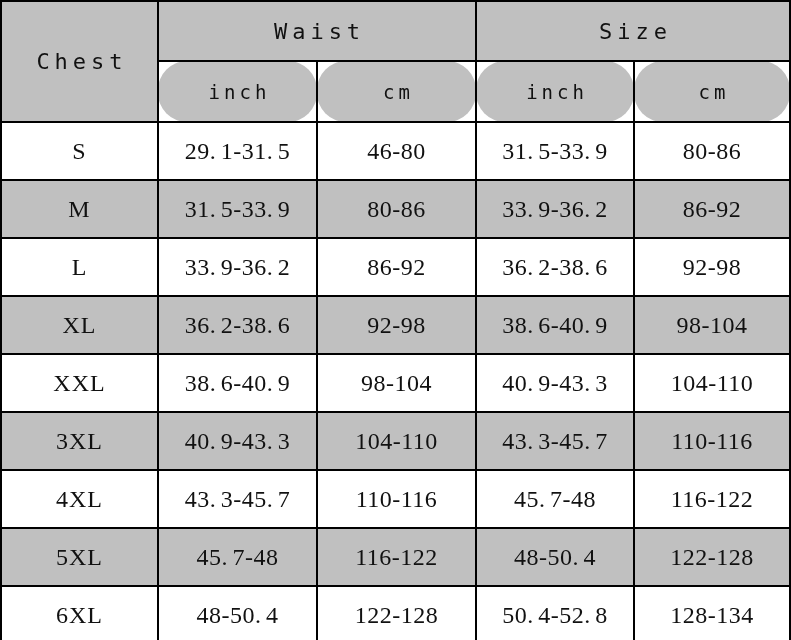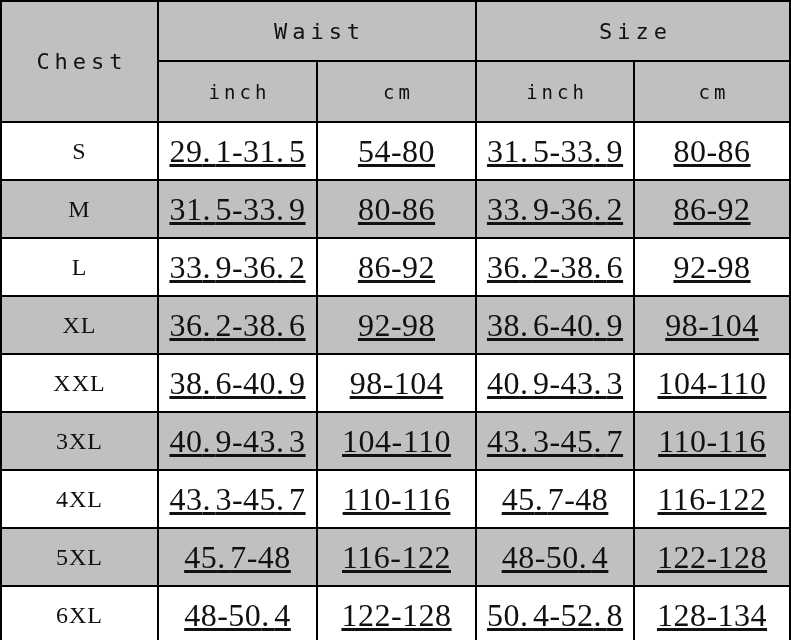--- a/index.html
+++ b/index.html
@@ -59,37 +59,37 @@
     font-family: "DejaVu Sans Mono", "Liberation Mono", monospace;
     font-size: 22px;
     letter-spacing: 5px;
     text-indent: 5px;
   }
   th.h-sub {
     font-family: "DejaVu Sans Mono", "Liberation Mono", monospace;
     font-size: 19px;
     letter-spacing: 4px;
     text-indent: 4px;
+    border-radius: 29px;
   }
   tr.header-top th { height: 58px; }
   tr.header-bottom th { height: 59px; }
 
   
   tbody tr { height: 58px; }
   tbody tr.row-light td { background: #ffffff; }
   tbody tr.row-dark  td { background: #c0c0c0; }
 
   td.cell-size {
     font-size: 24px;
     letter-spacing: 1px;
   }
   td.cell-val {
-    font-size: 32px;
+    font-size: 24px;
     letter-spacing: 0.5px;
-    text-decoration: underline;
   }
   
   td.cell-val .dot { letter-spacing: 5px; }
 </style>
 </head>
 <body>
 
 <div class="chart-wrap">
   <table class="size-chart">
     <colgroup>
@@ -109,21 +109,21 @@
         <th class="h-sub">inch</th>
         <th class="h-sub">cm</th>
         <th class="h-sub">inch</th>
         <th class="h-sub">cm</th>
       </tr>
     </thead>
     <tbody id="chart-body">
         <tr class="row-light">
           <td class="cell-size">S</td>
           <td class="cell-val">29<span class="dot">.</span>1-31<span class="dot">.</span>5</td>
-          <td class="cell-val">54-80</td>
+          <td class="cell-val">46-80</td>
           <td class="cell-val">31<span class="dot">.</span>5-33<span class="dot">.</span>9</td>
           <td class="cell-val">80-86</td>
         </tr>
         <tr class="row-dark">
           <td class="cell-size">M</td>
           <td class="cell-val">31<span class="dot">.</span>5-33<span class="dot">.</span>9</td>
           <td class="cell-val">80-86</td>
           <td class="cell-val">33<span class="dot">.</span>9-36<span class="dot">.</span>2</td>
           <td class="cell-val">86-92</td>
         </tr>

